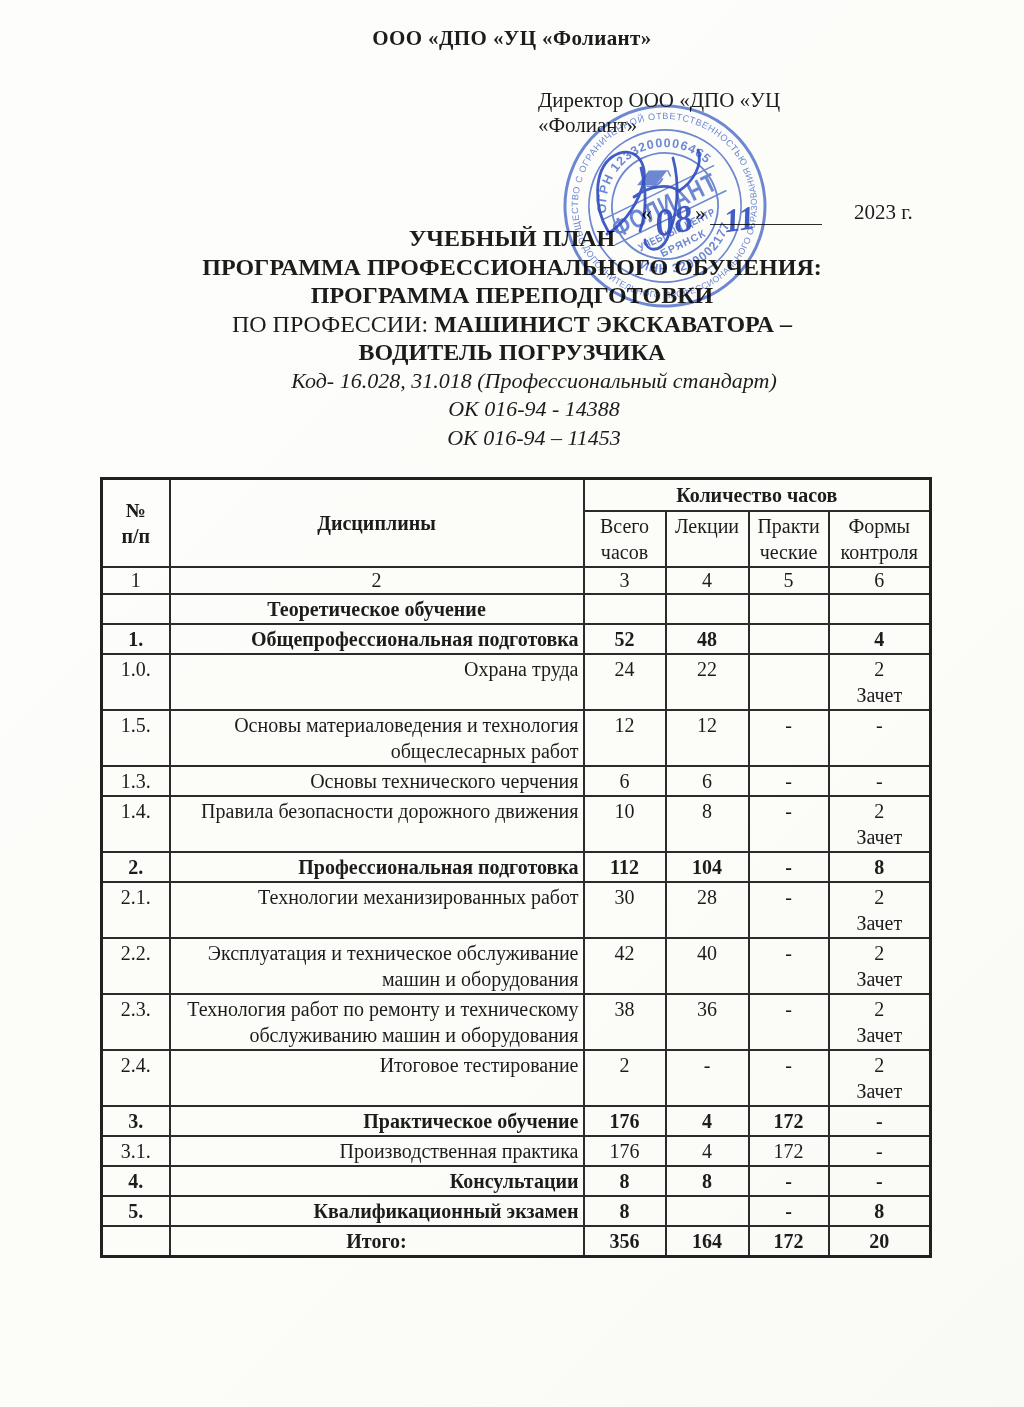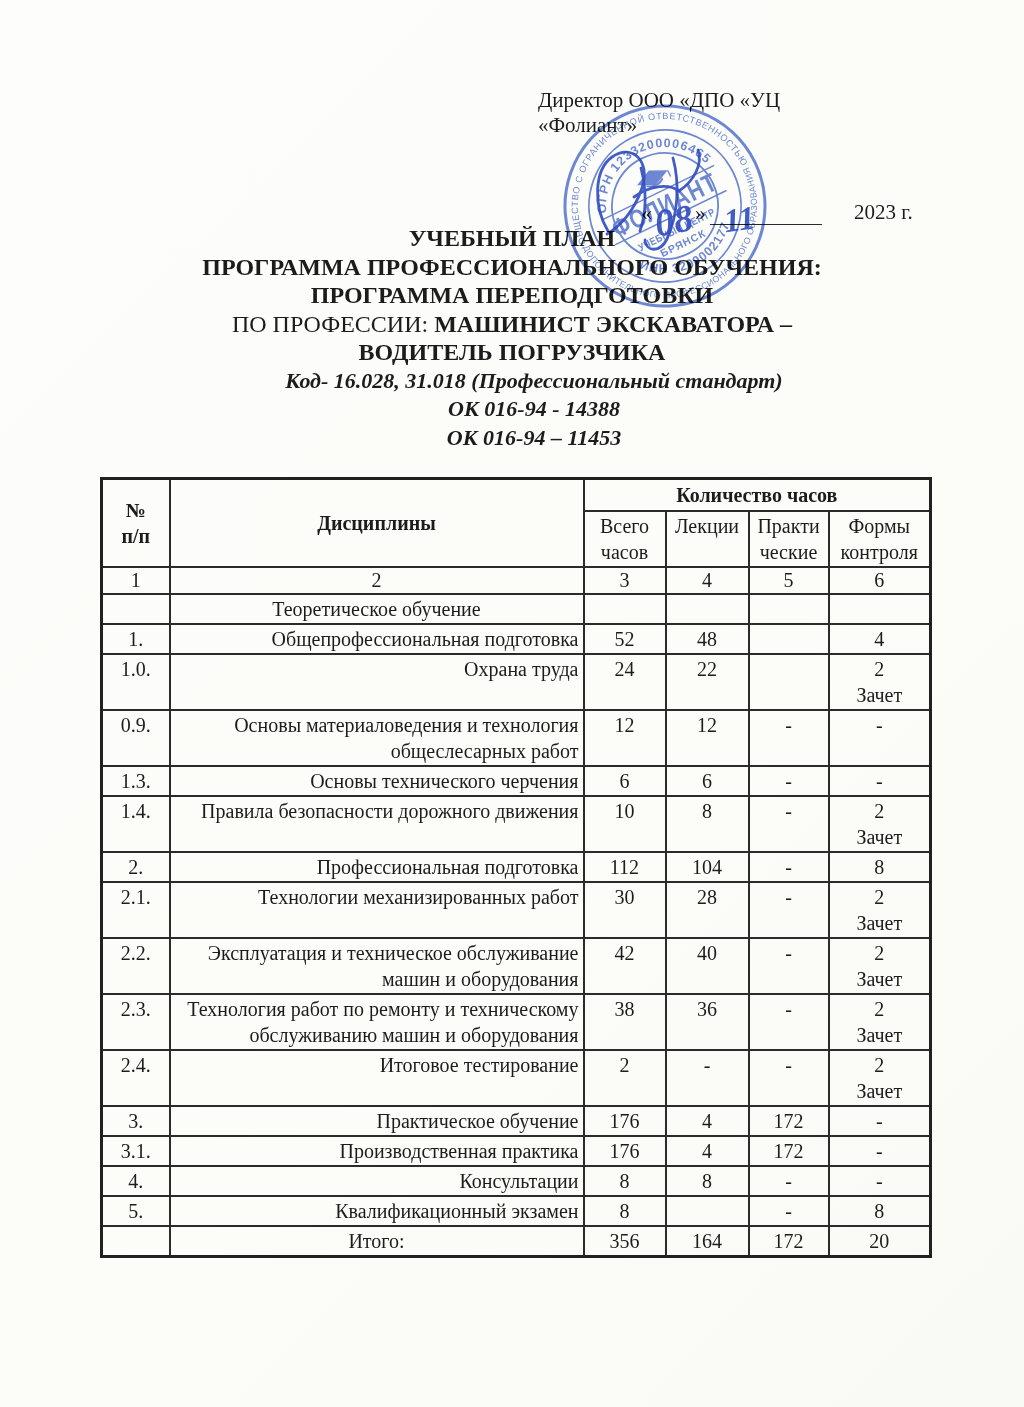--- a/index.html
+++ b/index.html
@@ -19,46 +19,47 @@
   .signer{display:inline-block;margin-left:8px;font-size:21px;}
   .date-row{position:absolute;left:0;top:108px;width:392px;height:34px;}
   .q-open{position:absolute;left:103px;top:4px;font-size:22px;}
   .q-close{position:absolute;left:157px;top:4px;font-size:22px;}
   .month-underline{position:absolute;left:172px;top:0;width:112px;height:28px;border-bottom:1.7px solid #2a2a2a;}
   .year{position:absolute;left:290px;top:4px;font-size:21px;margin-left:26px;}
   
   .title-block{position:absolute;top:224px;left:0;width:100%;text-align:center;
     font-size:24px;font-weight:bold;line-height:28.5px;}
   .title-block .t-norm{font-weight:normal;}
-  .title-block .t-italic{font-weight:bold;font-style:italic;font-size:22px;padding-left:44px;}
+  .title-block .t-italic{font-weight:normal;font-style:italic;font-size:22px;padding-left:44px;}
   
   table.plan{position:absolute;left:100px;top:477px;width:832px;border-collapse:collapse;
     table-layout:fixed;font-size:20px;border:3px solid #212121;}
   table.plan th,table.plan td{border:2px solid #2b2b2b;padding:1px 4px;white-space:pre-line;}
   table.plan thead th{font-weight:bold;text-align:center;vertical-align:middle;line-height:26px;}
   table.plan thead .sub th{font-weight:normal;vertical-align:top;}
   .row-hours{height:32px;}
   .row-sub{height:54px;}
   .row-index{height:26px;}
   .row-index td{text-align:center;vertical-align:middle;font-weight:normal;}
   table.plan tbody td{vertical-align:top;line-height:26px;}
   td.c-num{text-align:center;}
   td.c-name{text-align:right;padding:1px 7px;}
   td.c-name.center{text-align:center;}
   td.c-val{text-align:center;}
-  tr.bold td{font-weight:normal;margin-top:16px;}
+  tr.bold td{font-weight:bold;margin-top:16px;}
   
   .overlay{position:absolute;left:0;top:0;width:1024px;height:1407px;
     pointer-events:none;mix-blend-mode:multiply;z-index:5;}
 </style>
 </head>
 <body>
 
 <div class="page">
 
+  <div class="org-name">ООО «ДПО «УЦ «Фолиант»</div>
 
   <div class="approval">
     <div class="ln">Директор ООО «ДПО «УЦ</div>
     <div class="ln">«Фолиант»</div>
     <div class="date-row">
       <span class="q-open">«</span>
       <span class="q-close">»</span>
       <span class="month-underline"></span>
       <span class="year">2023 г.</span>
     </div>
@@ -129,21 +130,21 @@
         <tr>
           <td class="c-num">1.0.</td>
           <td class="c-name">Охрана труда</td>
           <td class="c-val">24</td>
           <td class="c-val">22</td>
           <td class="c-val"></td>
           <td class="c-val">2
 Зачет</td>
         </tr>
         <tr>
-          <td class="c-num">0.9.</td>
+          <td class="c-num">1.5.</td>
           <td class="c-name">Основы материаловедения и технология общеслесарных работ</td>
           <td class="c-val">12</td>
           <td class="c-val">12</td>
           <td class="c-val">-</td>
           <td class="c-val">-</td>
         </tr>
         <tr>
           <td class="c-num">1.3.</td>
           <td class="c-name">Основы технического черчения</td>
           <td class="c-val">6</td>

